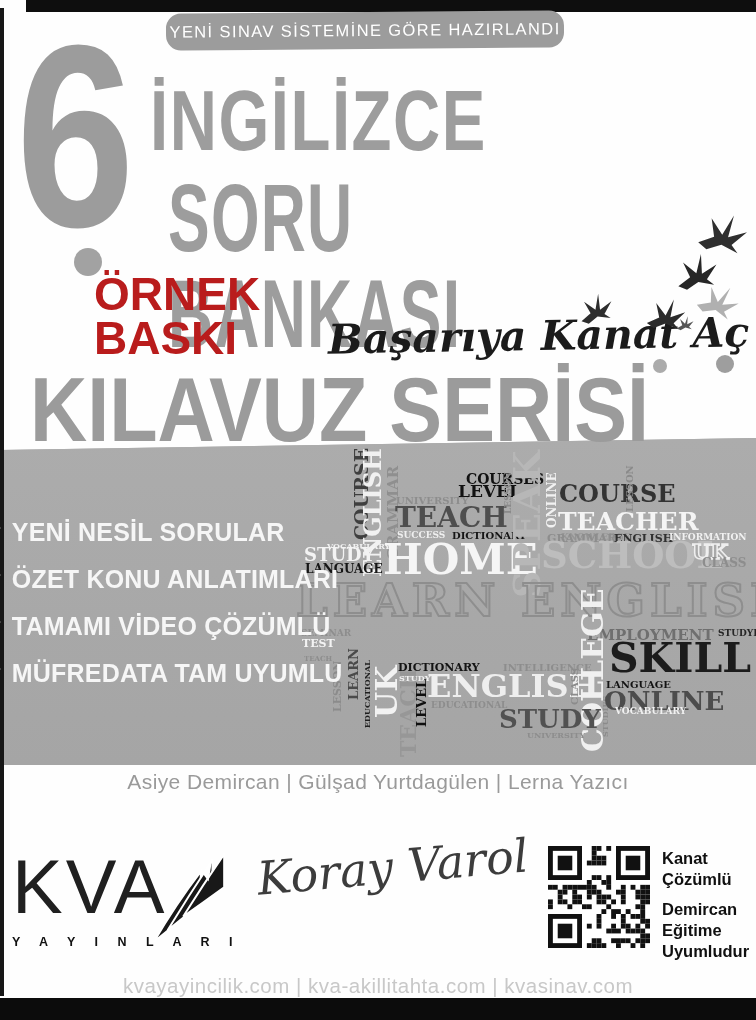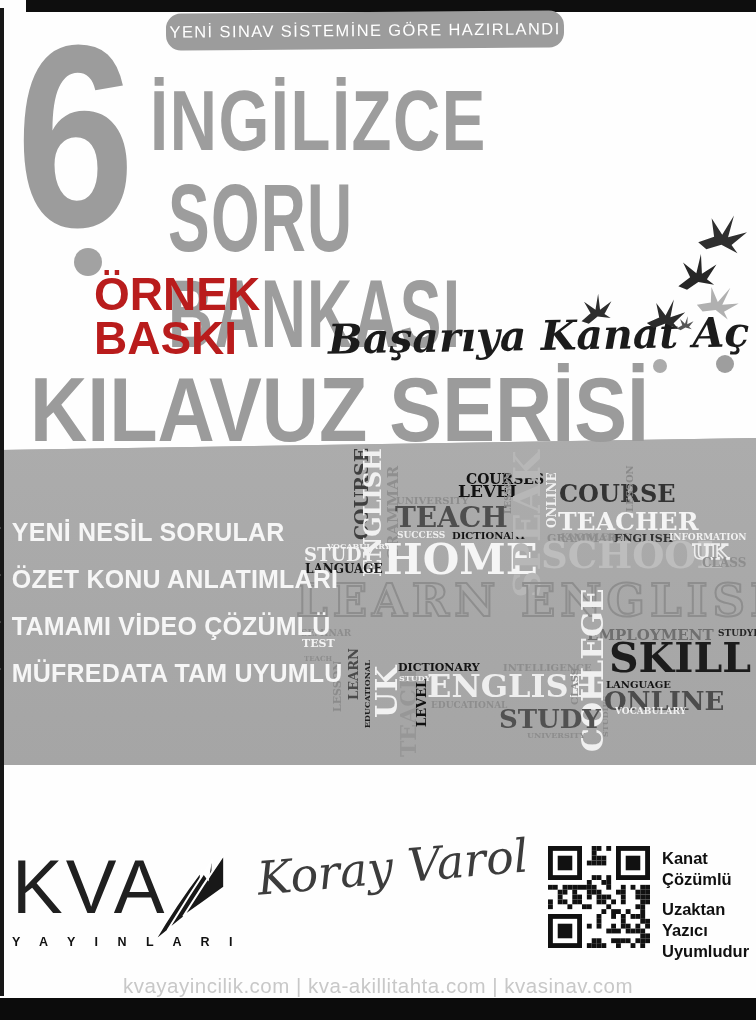--- a/index.html
+++ b/index.html
@@ -168,20 +168,21 @@
 
   <div class="abs series">KILAVUZ SERİSİ</div>
 
   <div class="abs features">
     <div class="feat"><span class="chk">✓</span><span>YENİ NESİL SORULAR</span></div>
     <div class="feat"><span class="chk">✓</span><span>ÖZET KONU ANLATIMLARI</span></div>
     <div class="feat"><span class="chk">✓</span><span>TAMAMI VİDEO ÇÖZÜMLÜ</span></div>
     <div class="feat"><span class="chk">✓</span><span>MÜFREDATA TAM UYUMLU</span></div>
   </div>
 
+  <div class="abs authors">Asiye Demircan | Gülşad Yurtdagülen | Lerna Yazıcı</div>
 
   <div class="abs kva">
     <div class="kva-name">KVA</div>
     <div class="kva-sub">Y A Y I N L A R I</div>
   </div>
   <svg class="abs bookicon" width="78" height="98" viewBox="0 0 80 100">
     <path d="M2,96 Q24,58 50,24 L50,58 Q26,76 2,96 Z" fill="#181818" stroke="#ffffff" stroke-width="2"></path>
     <path d="M16,84 Q38,48 62,12 L62,48 Q38,66 16,84 Z" fill="#181818" stroke="#ffffff" stroke-width="2"></path>
     <path d="M32,70 Q52,38 74,6 L74,40 Q52,56 32,70 Z" fill="#181818" stroke="#ffffff" stroke-width="2"></path>
     <path d="M52,26 L62,10 L58,34 Z" fill="#ffffff"></path>
@@ -314,18 +315,18 @@
         <rect x="2" y="2" width="3" height="3" fill="#111111"></rect>
         <rect x="14" y="0" width="7" height="7" fill="#111111"></rect>
         <rect x="15" y="1" width="5" height="5" fill="#ffffff"></rect>
         <rect x="16" y="2" width="3" height="3" fill="#111111"></rect>
         <rect x="0" y="14" width="7" height="7" fill="#111111"></rect>
         <rect x="1" y="15" width="5" height="5" fill="#ffffff"></rect>
         <rect x="2" y="16" width="3" height="3" fill="#111111"></rect>
       </svg></div>
   <div class="abs qrtext">
     <div class="blk1">Kanat Çözümlü</div>
-    <div class="blk2">Uzaktan Yazıcı Uyumludur</div>
+    <div class="blk2">Demircan Eğitime Uyumludur</div>
   </div>
 
   <div class="abs footer">kvayayincilik.com | kva-akillitahta.com | kvasinav.com</div>
 
 </div>
 
 </body></html>

